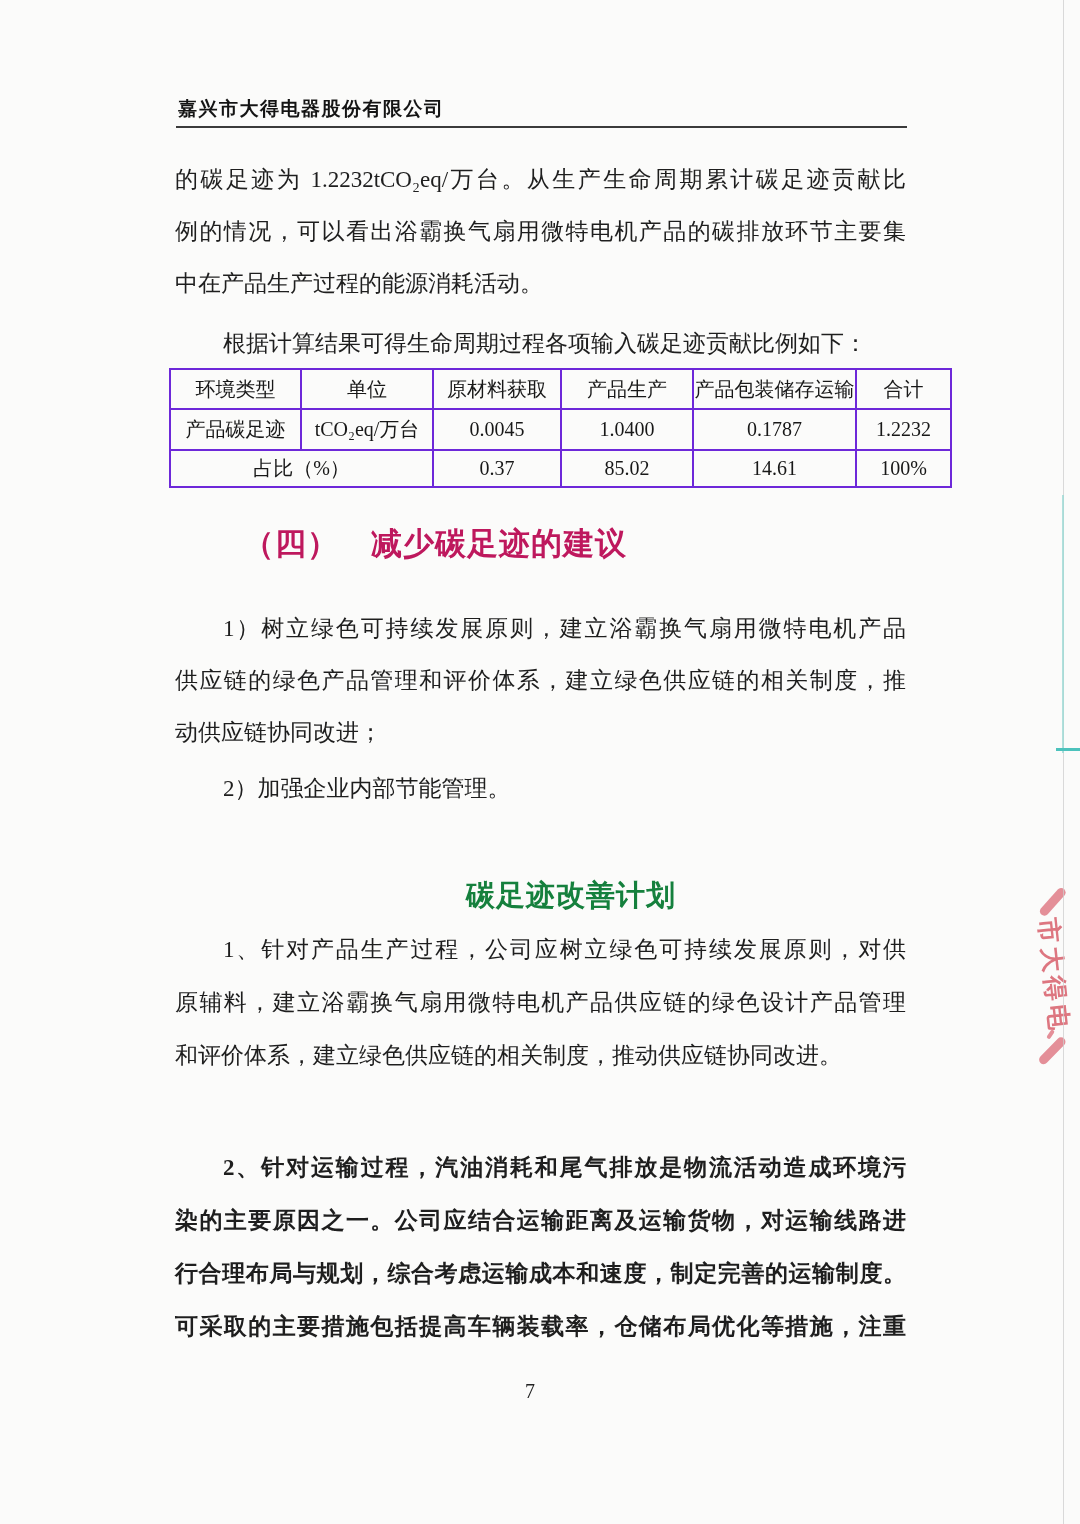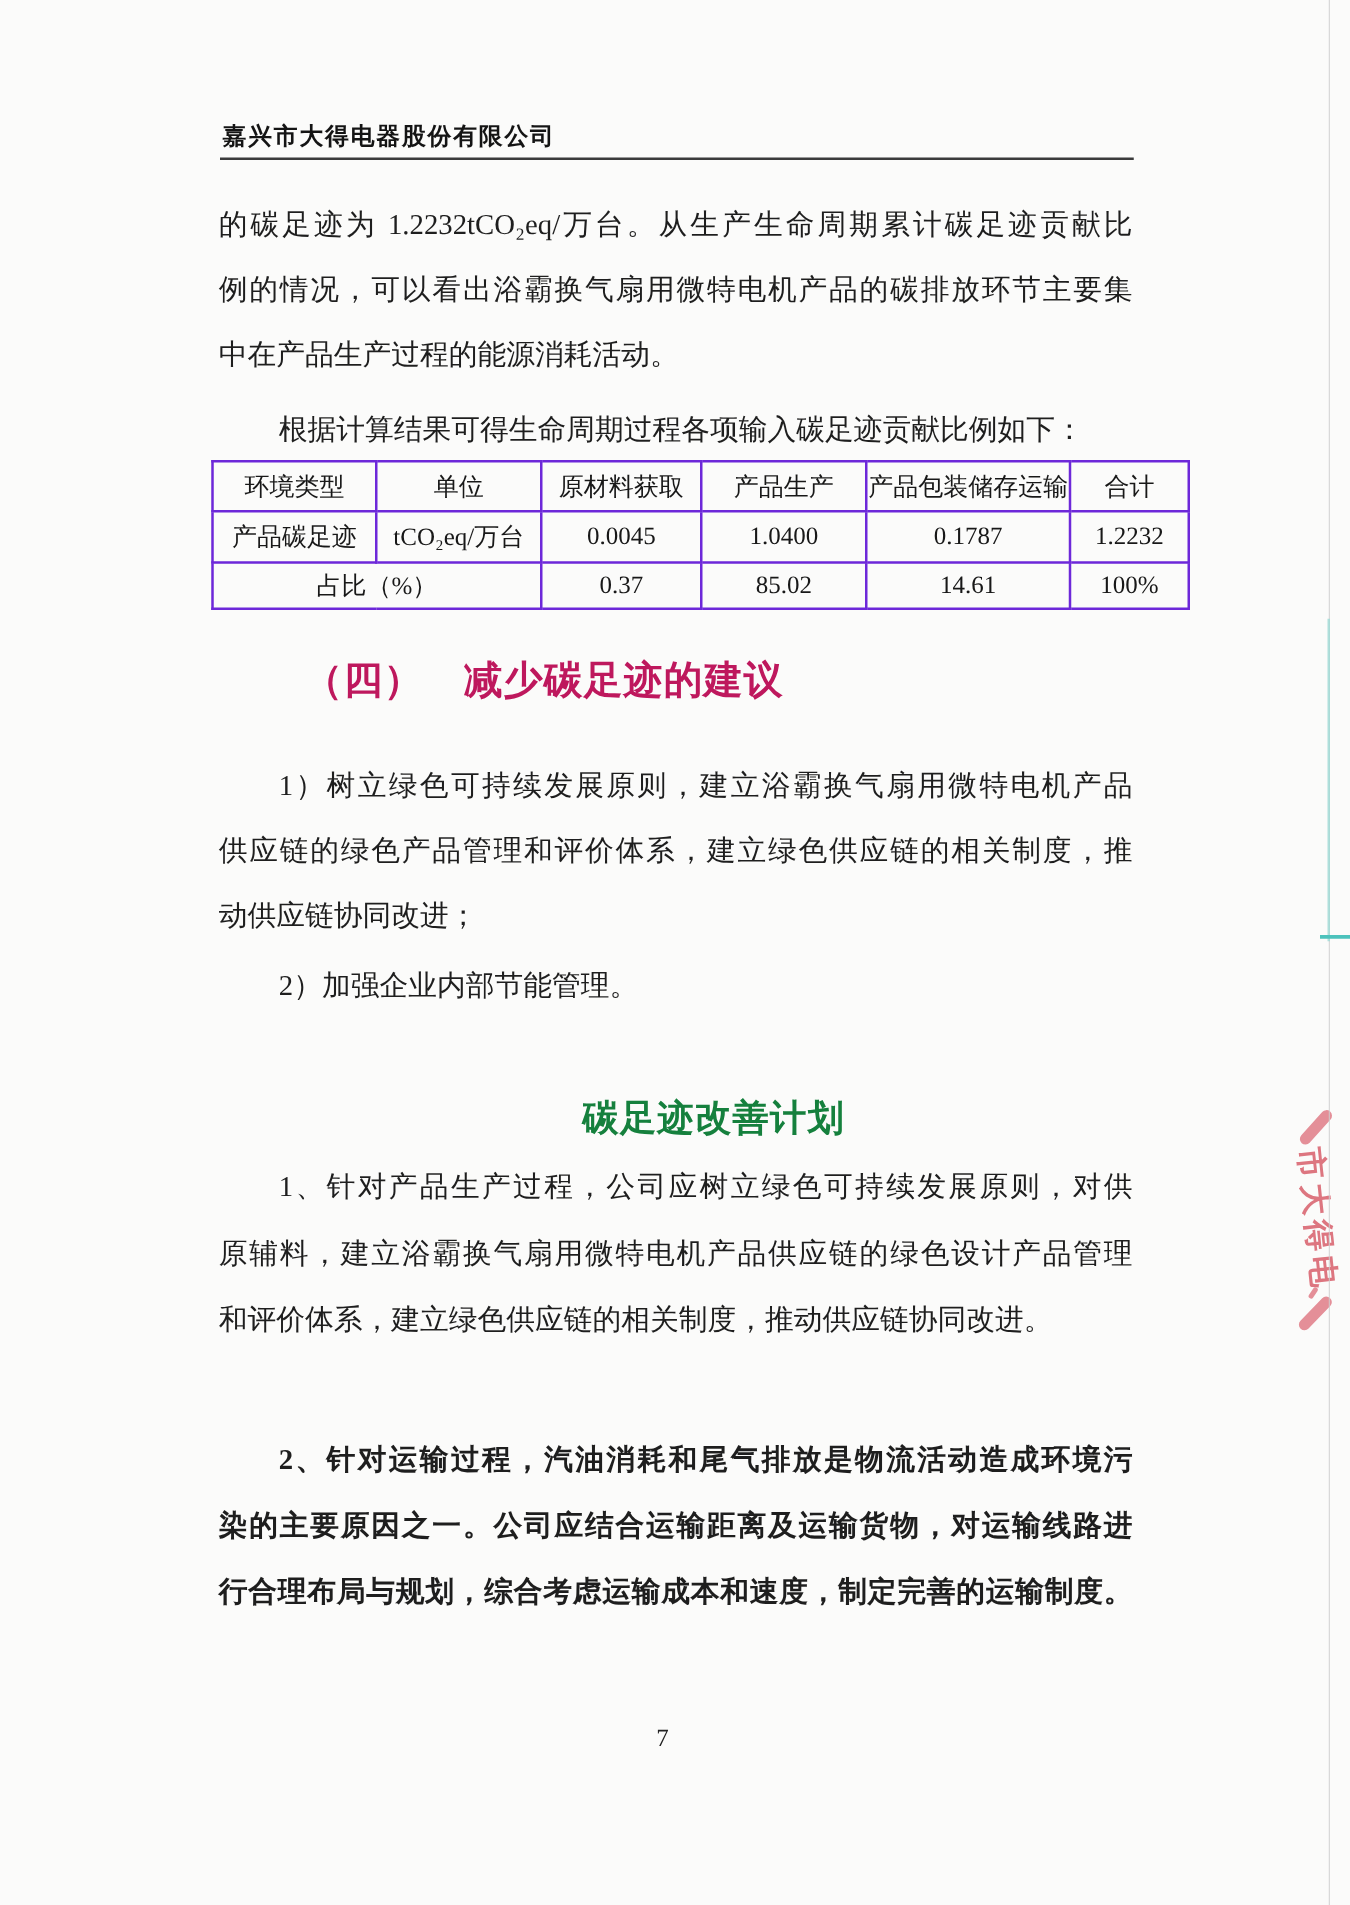--- a/index.html
+++ b/index.html
@@ -152,20 +152,21 @@
 <div class="abs textblock lh53" id="plan-para1">
   <div class="line jfull ind">1、针对产品生产过程，公司应树立绿色可持续发展原则，对供</div>
   <div class="line jfull">原辅料，建立浴霸换气扇用微特电机产品供应链的绿色设计产品管理</div>
   <div class="line jleft">和评价体系，建立绿色供应链的相关制度，推动供应链协同改进。</div>
 </div>
 
 <div class="abs textblock lh53" id="plan-para2">
   <div class="line jfull ind">2、针对运输过程，汽油消耗和尾气排放是物流活动造成环境污</div>
   <div class="line jfull">染的主要原因之一。公司应结合运输距离及运输货物，对运输线路进</div>
   <div class="line jfull">行合理布局与规划，综合考虑运输成本和速度，制定完善的运输制度。</div>
+  <div class="line jfull">可采取的主要措施包括提高车辆装载率，仓储布局优化等措施，注重</div>
 </div>
 
 <div class="abs page-num">7</div>
 
 <div class="abs seal">
   <div class="seal-stroke top" style="background: rgb(224, 125, 136);"></div>
   <div class="seal-text" style="color: rgb(216, 95, 107);">市大得电</div>
   <div class="seal-mark" style="background: rgb(224, 125, 136);"></div>
   <div class="seal-stroke bottom" style="background: rgb(224, 125, 136);"></div>
 </div>

